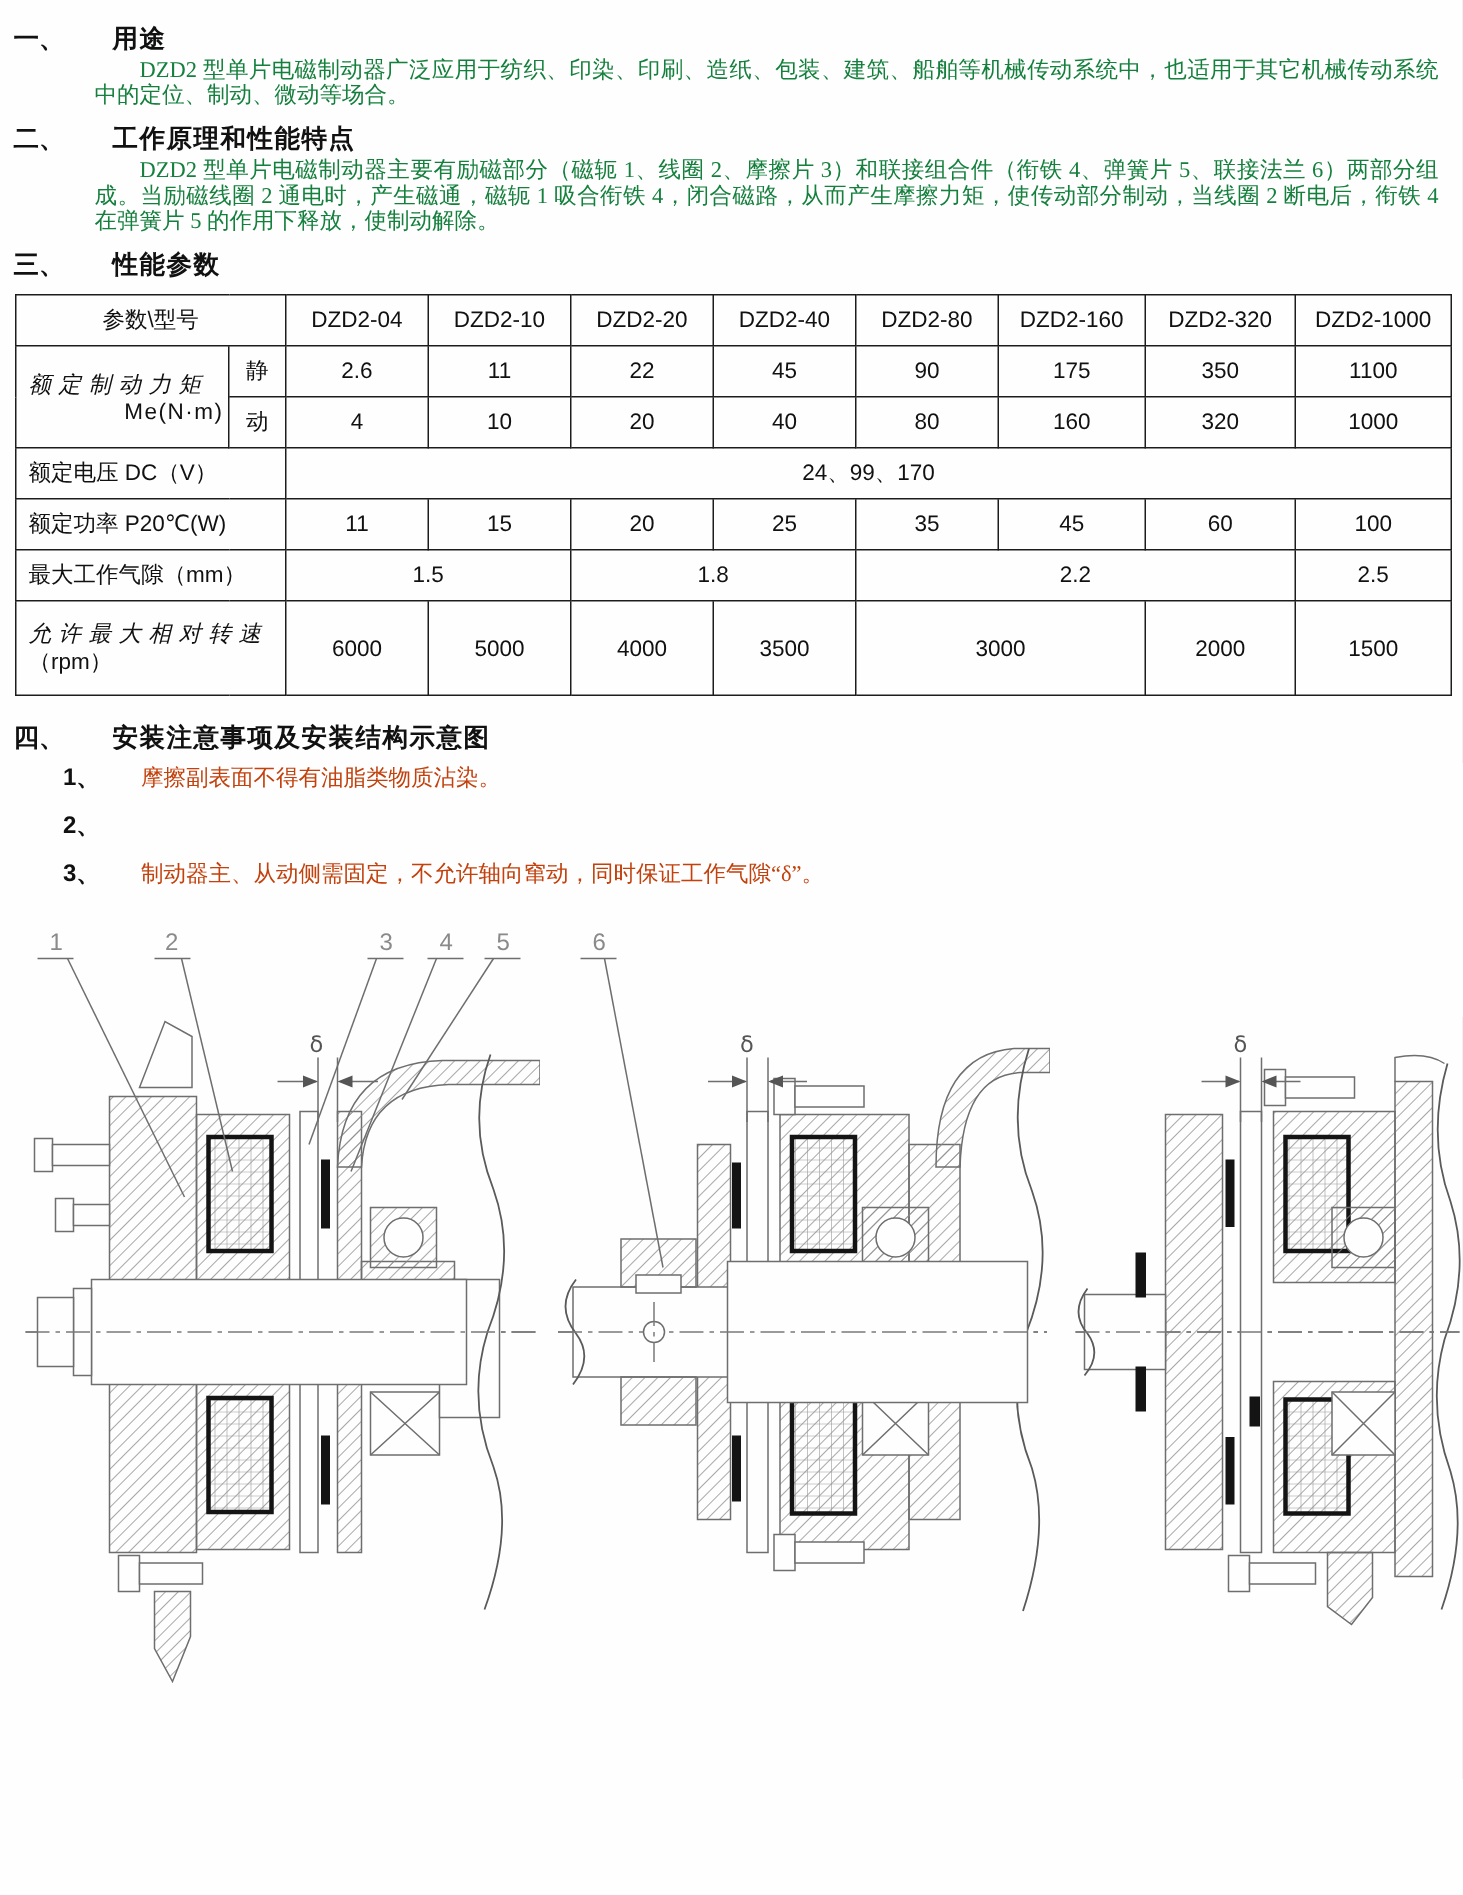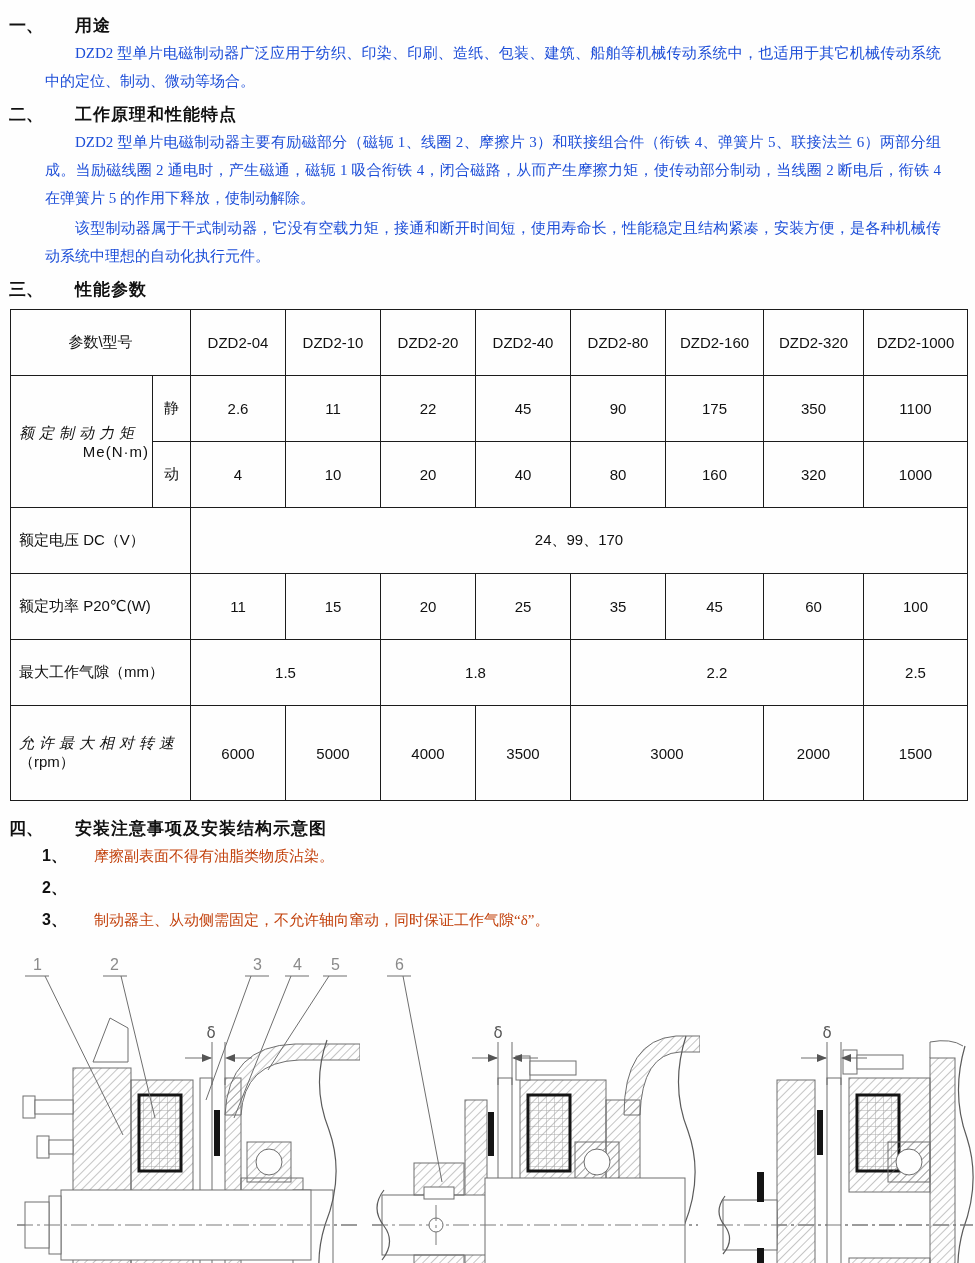--- a/index.html
+++ b/index.html
@@ -8,31 +8,31 @@
     background:#fefefe;overflow:hidden;
     font-family:"Liberation Serif","DejaVu Serif",serif;
     color:#111;
   }
   
   .sec-head{display:flex;align-items:baseline;
     font-family:"Liberation Sans","DejaVu Sans",sans-serif;font-weight:bold;}
   .sec-num{width:75px;padding-left:9px;box-sizing:border-box;font-size:17px;}
   .sec-title{font-size:17px;letter-spacing:1px;}
   
-  .para{margin:2px 24px 0 45px;width:896px;font-size:15px;line-height:28px;
-    text-align:justify;text-indent:30px;color:#1d4ed8;}
+  .para{margin:2px 24px 0 63px;width:896px;font-size:15px;line-height:17px;
+    text-align:justify;text-indent:30px;color:#15803d;}
   
   .note-item{display:flex;margin-left:42px;line-height:32px;font-size:15px;}
   .note-num{font-family:"Liberation Sans","DejaVu Sans",sans-serif;
     font-weight:bold;font-size:16px;width:52px;}
   .note-text{color:#c2410c;}
   
   table.spec{border-collapse:collapse;margin:8px 0 0 10px;
     font-family:"Liberation Sans","DejaVu Sans",sans-serif;font-size:15px;}
-  table.spec td{border:1.6px solid #1c1c1c;text-align:center;padding:18px 3px;
+  table.spec td{border:1.6px solid #1c1c1c;text-align:center;padding:2px 3px;
     height:29px;background:#fefefe;margin-left:19px;}
   table.spec td.lbl{text-align:left;padding-left:8px;}
   .spread{letter-spacing:5px;font-style:italic;}
   .unit-line{letter-spacing:1px;padding-left:28px;text-align:right;}
   
   .diagrams{position:relative;width:975px;height:565px;margin-top:14px;}
   .dwg{position:absolute;top:0;}
   
   .ln{stroke:#6e6e6e;stroke-width:1;fill:none;}
   .lnb{stroke:#5a5a5a;stroke-width:1.2;fill:none;}
@@ -52,21 +52,20 @@
     <span class="sec-num">一、</span>
     <span class="sec-title">用途</span>
   </div>
   <div class="para">DZD2 型单片电磁制动器广泛应用于纺织、印染、印刷、造纸、包装、建筑、船舶等机械传动系统中，也适用于其它机械传动系统中的定位、制动、微动等场合。</div>
 
   <div class="sec-head" style="margin-top:8px;">
     <span class="sec-num">二、</span>
     <span class="sec-title">工作原理和性能特点</span>
   </div>
   <div class="para">DZD2 型单片电磁制动器主要有励磁部分（磁轭 1、线圈 2、摩擦片 3）和联接组合件（衔铁 4、弹簧片 5、联接法兰 6）两部分组成。当励磁线圈 2 通电时，产生磁通，磁轭 1 吸合衔铁 4，闭合磁路，从而产生摩擦力矩，使传动部分制动，当线圈 2 断电后，衔铁 4 在弹簧片 5 的作用下释放，使制动解除。</div>
-  <div class="para">该型制动器属于干式制动器，它没有空载力矩，接通和断开时间短，使用寿命长，性能稳定且结构紧凑，安装方便，是各种机械传动系统中理想的自动化执行元件。</div>
 
   <div class="sec-head" style="margin-top:8px;">
     <span class="sec-num">三、</span>
     <span class="sec-title">性能参数</span>
   </div>
 
   <table class="spec">
     <colgroup>
       <col style="width:142px">
         <col style="width:38px">

